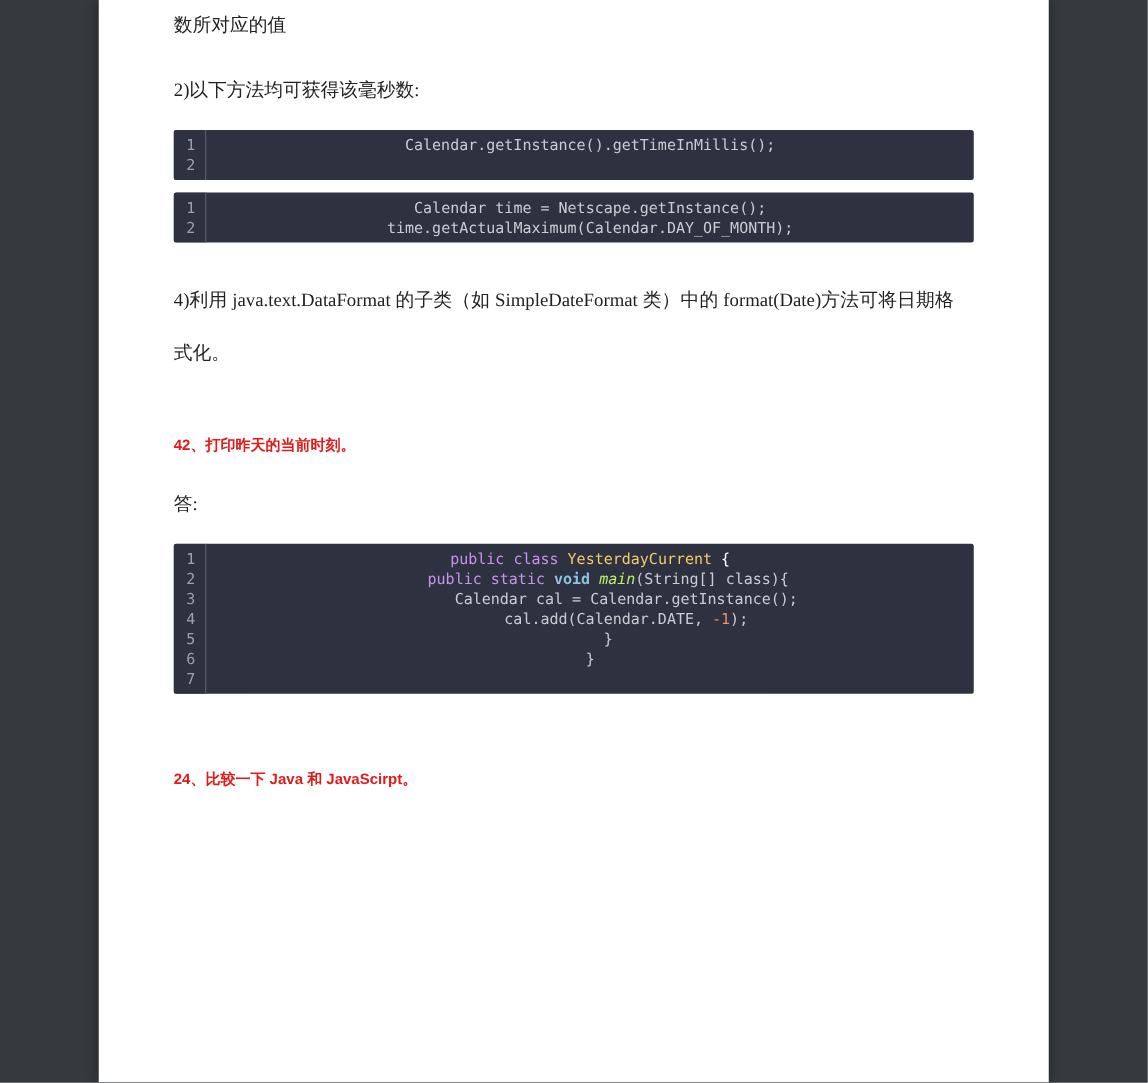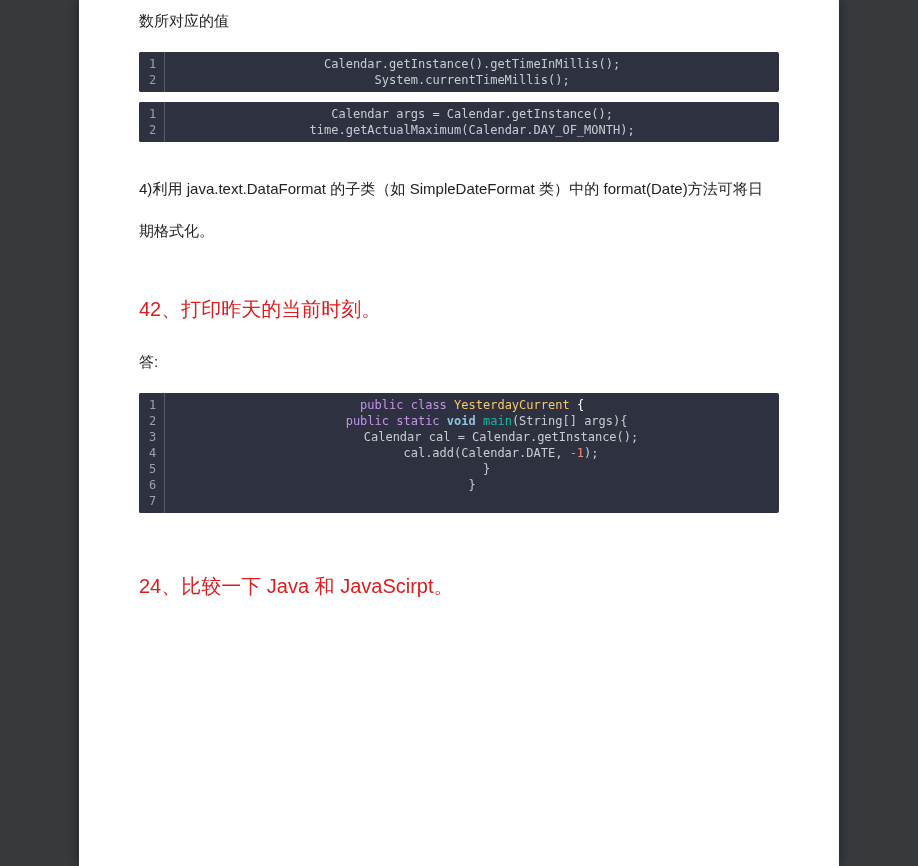--- a/index.html
+++ b/index.html
@@ -12,24 +12,25 @@
     padding:0 60px 80px 60px;
     color:#333;
     box-shadow:0 0 10px rgba(0,0,0,0.4);
   }
   .para{
     font-size:15px;
     line-height:2.8;
     color:#222;
     text-align:justify;
     margin:0 16px 10px 0;
+    font-family:Liberation Serif, serif;
   }
   .heading{
-    font-size:20px;
-    font-weight:400;
+    font-size:12px;
+    font-weight:700;
     color:#e01b1b;
     margin:44px 0 18px 0;
   }
   .codeblock{
     background:#2e3140;
     border-radius:2px;
     font-family:Consolas,Menlo,monospace;
     font-size:12px;
     color:#c9ccd3;
     display:flex;
@@ -60,51 +61,51 @@
   .lines code{
     display:block;
     padding:0 10px;
     line-height:16px;
     white-space:pre;
     font-family:inherit;
   }
   .tok-key{color:#c792ea;}
   .tok-cls{color:#f7c96b;}
   .tok-type{color:#8fc1e0;font-weight:bold;}
-  .tok-fn{color:#14b8a6;}
+  .tok-fn{color:#bef264;font-style:italic;}
   .tok-pun{color:#ffffff;}
   .tok-num{color:#f78c6c;}
 </style>
 </head>
 <body>
 
 <div class="page">
 
   <p class="para">数所对应的值</p>
 
+  <p class="para">2)以下方法均可获得该毫秒数:</p>
 
   <div class="codeblock">
     <div class="lnums">
       <span>1</span>
       <span>2</span>
     </div>
     <div class="lines">
       <code>Calendar.getInstance().getTimeInMillis();</code>
-      <code>System.currentTimeMillis();</code>
     </div>
   </div>
 
 
   <div class="codeblock">
     <div class="lnums">
       <span>1</span>
       <span>2</span>
     </div>
     <div class="lines">
-      <code>Calendar args = Calendar.getInstance();</code>
+      <code>Calendar time = Netscape.getInstance();</code>
       <code>time.getActualMaximum(Calendar.DAY_OF_MONTH);</code>
     </div>
   </div>
 
   <p class="para" style="margin-top:26px;">4)利用 java.text.DataFormat  的子类（如 SimpleDateFormat 类）中的 format(Date)方法可将日期格式化。</p>
 
   <div class="heading">42、打印昨天的当前时刻。</div>
 
   <p class="para">答:</p>
 
@@ -113,21 +114,21 @@
       <span>1</span>
       <span>2</span>
       <span>3</span>
       <span>4</span>
       <span>5</span>
       <span>6</span>
       <span>7</span>
     </div>
     <div class="lines">
       <code><span class="tok-key">public</span> <span class="tok-key">class</span> <span class="tok-cls">YesterdayCurrent</span><span class="tok-pun"> {</span></code>
-      <code>    <span class="tok-key">public</span> <span class="tok-key">static</span> <span class="tok-type">void</span> <span class="tok-fn">main</span><span>(String[] args){</span></code>
+      <code>    <span class="tok-key">public</span> <span class="tok-key">static</span> <span class="tok-type">void</span> <span class="tok-fn">main</span><span>(String[] class){</span></code>
       <code>        Calendar cal = Calendar.getInstance();</code>
       <code><span>        cal.add(Calendar.DATE, </span><span class="tok-num">-1</span><span>);</span></code>
       <code>    }</code>
       <code>}</code>
     </div>
   </div>
 
   <div class="heading" style="margin-top:60px;">24、比较一下 Java  和 JavaScirpt。</div>
 
 

